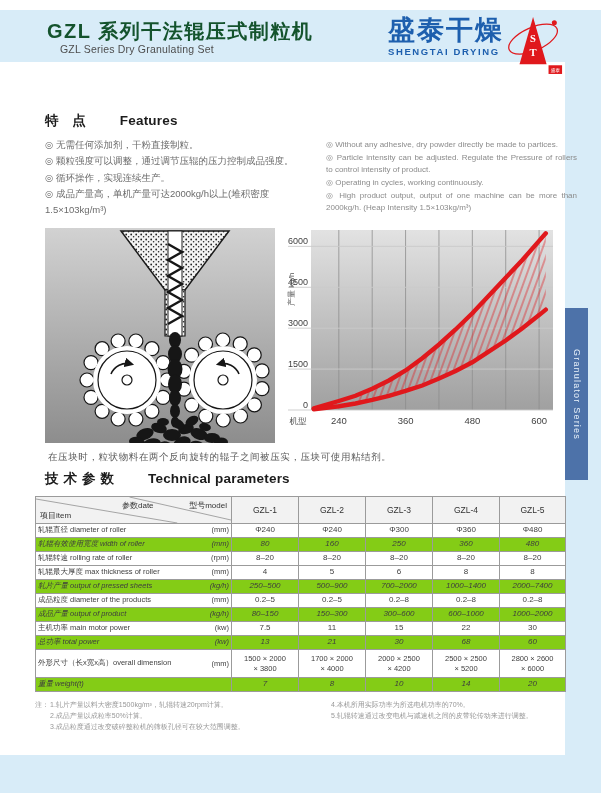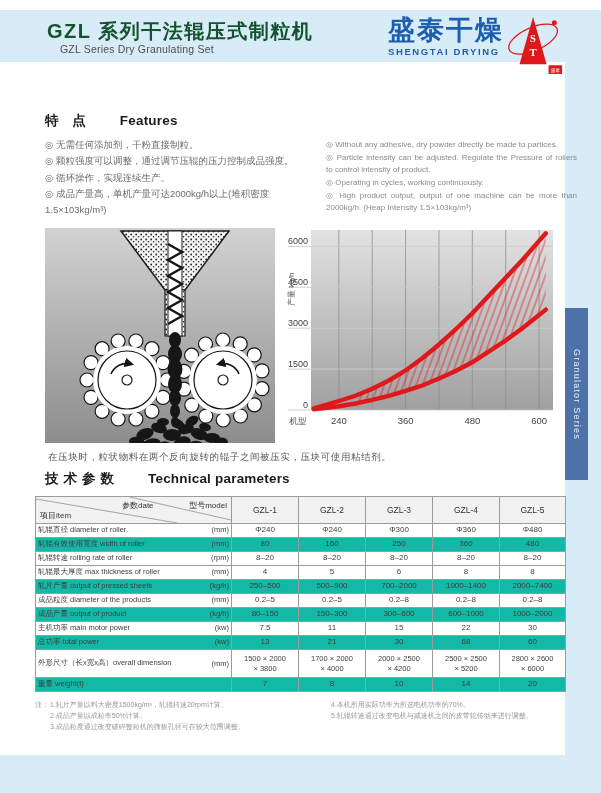--- a/index.html
+++ b/index.html
@@ -38,21 +38,21 @@
   svg text{font-family:"Liberation Sans","DejaVu Sans",sans-serif;}
 
   #caption{position:absolute;left:48px;top:451px;font-size:9.5px;color:#5a5a5a;letter-spacing:.6px;}
 
   #params{position:absolute;left:35px;top:496px;width:530px;border-collapse:collapse;
           table-layout:fixed;background:#fff;border:1px solid #000000;padding-left:32px;}
   #params th,#params td{border:1px solid #9b9b9b;font-weight:normal;text-align:center;
           vertical-align:middle;padding:0 2px;color:#3e3e3e;overflow:hidden;}
   #params thead th{height:26px;background:#f2f2f2;font-size:8.5px;color:#333;}
   #params tbody td{height:13px;font-size:8px;line-height:1.1;}
-  #params tr.stripe td{background:#14b8a6;}
+  #params tr.stripe td{background:#84cc16;font-style:italic;}
   #params tr.tall td{height:27px;font-size:7.5px;line-height:1.3;white-space:pre-line;}
   th.corner{position:relative;padding:0;background:#fafafa;}
   th.corner svg{position:absolute;left:0;top:0;width:100%;height:100%;}
   th.corner span{position:absolute;font-size:8px;color:#333;}
   .c-param{left:86px;top:3px;}
   .c-model{right:4px;top:3px;}
   .c-item{left:4px;bottom:2px;}
   .item-wrap{display:flex;justify-content:space-between;align-items:center;gap:18px;}
   .item-wrap .lbl{text-align:left;font-size:7.5px;line-height:1.15;}
   .item-wrap .unit{flex:0 0 auto;font-size:7.5px;}

